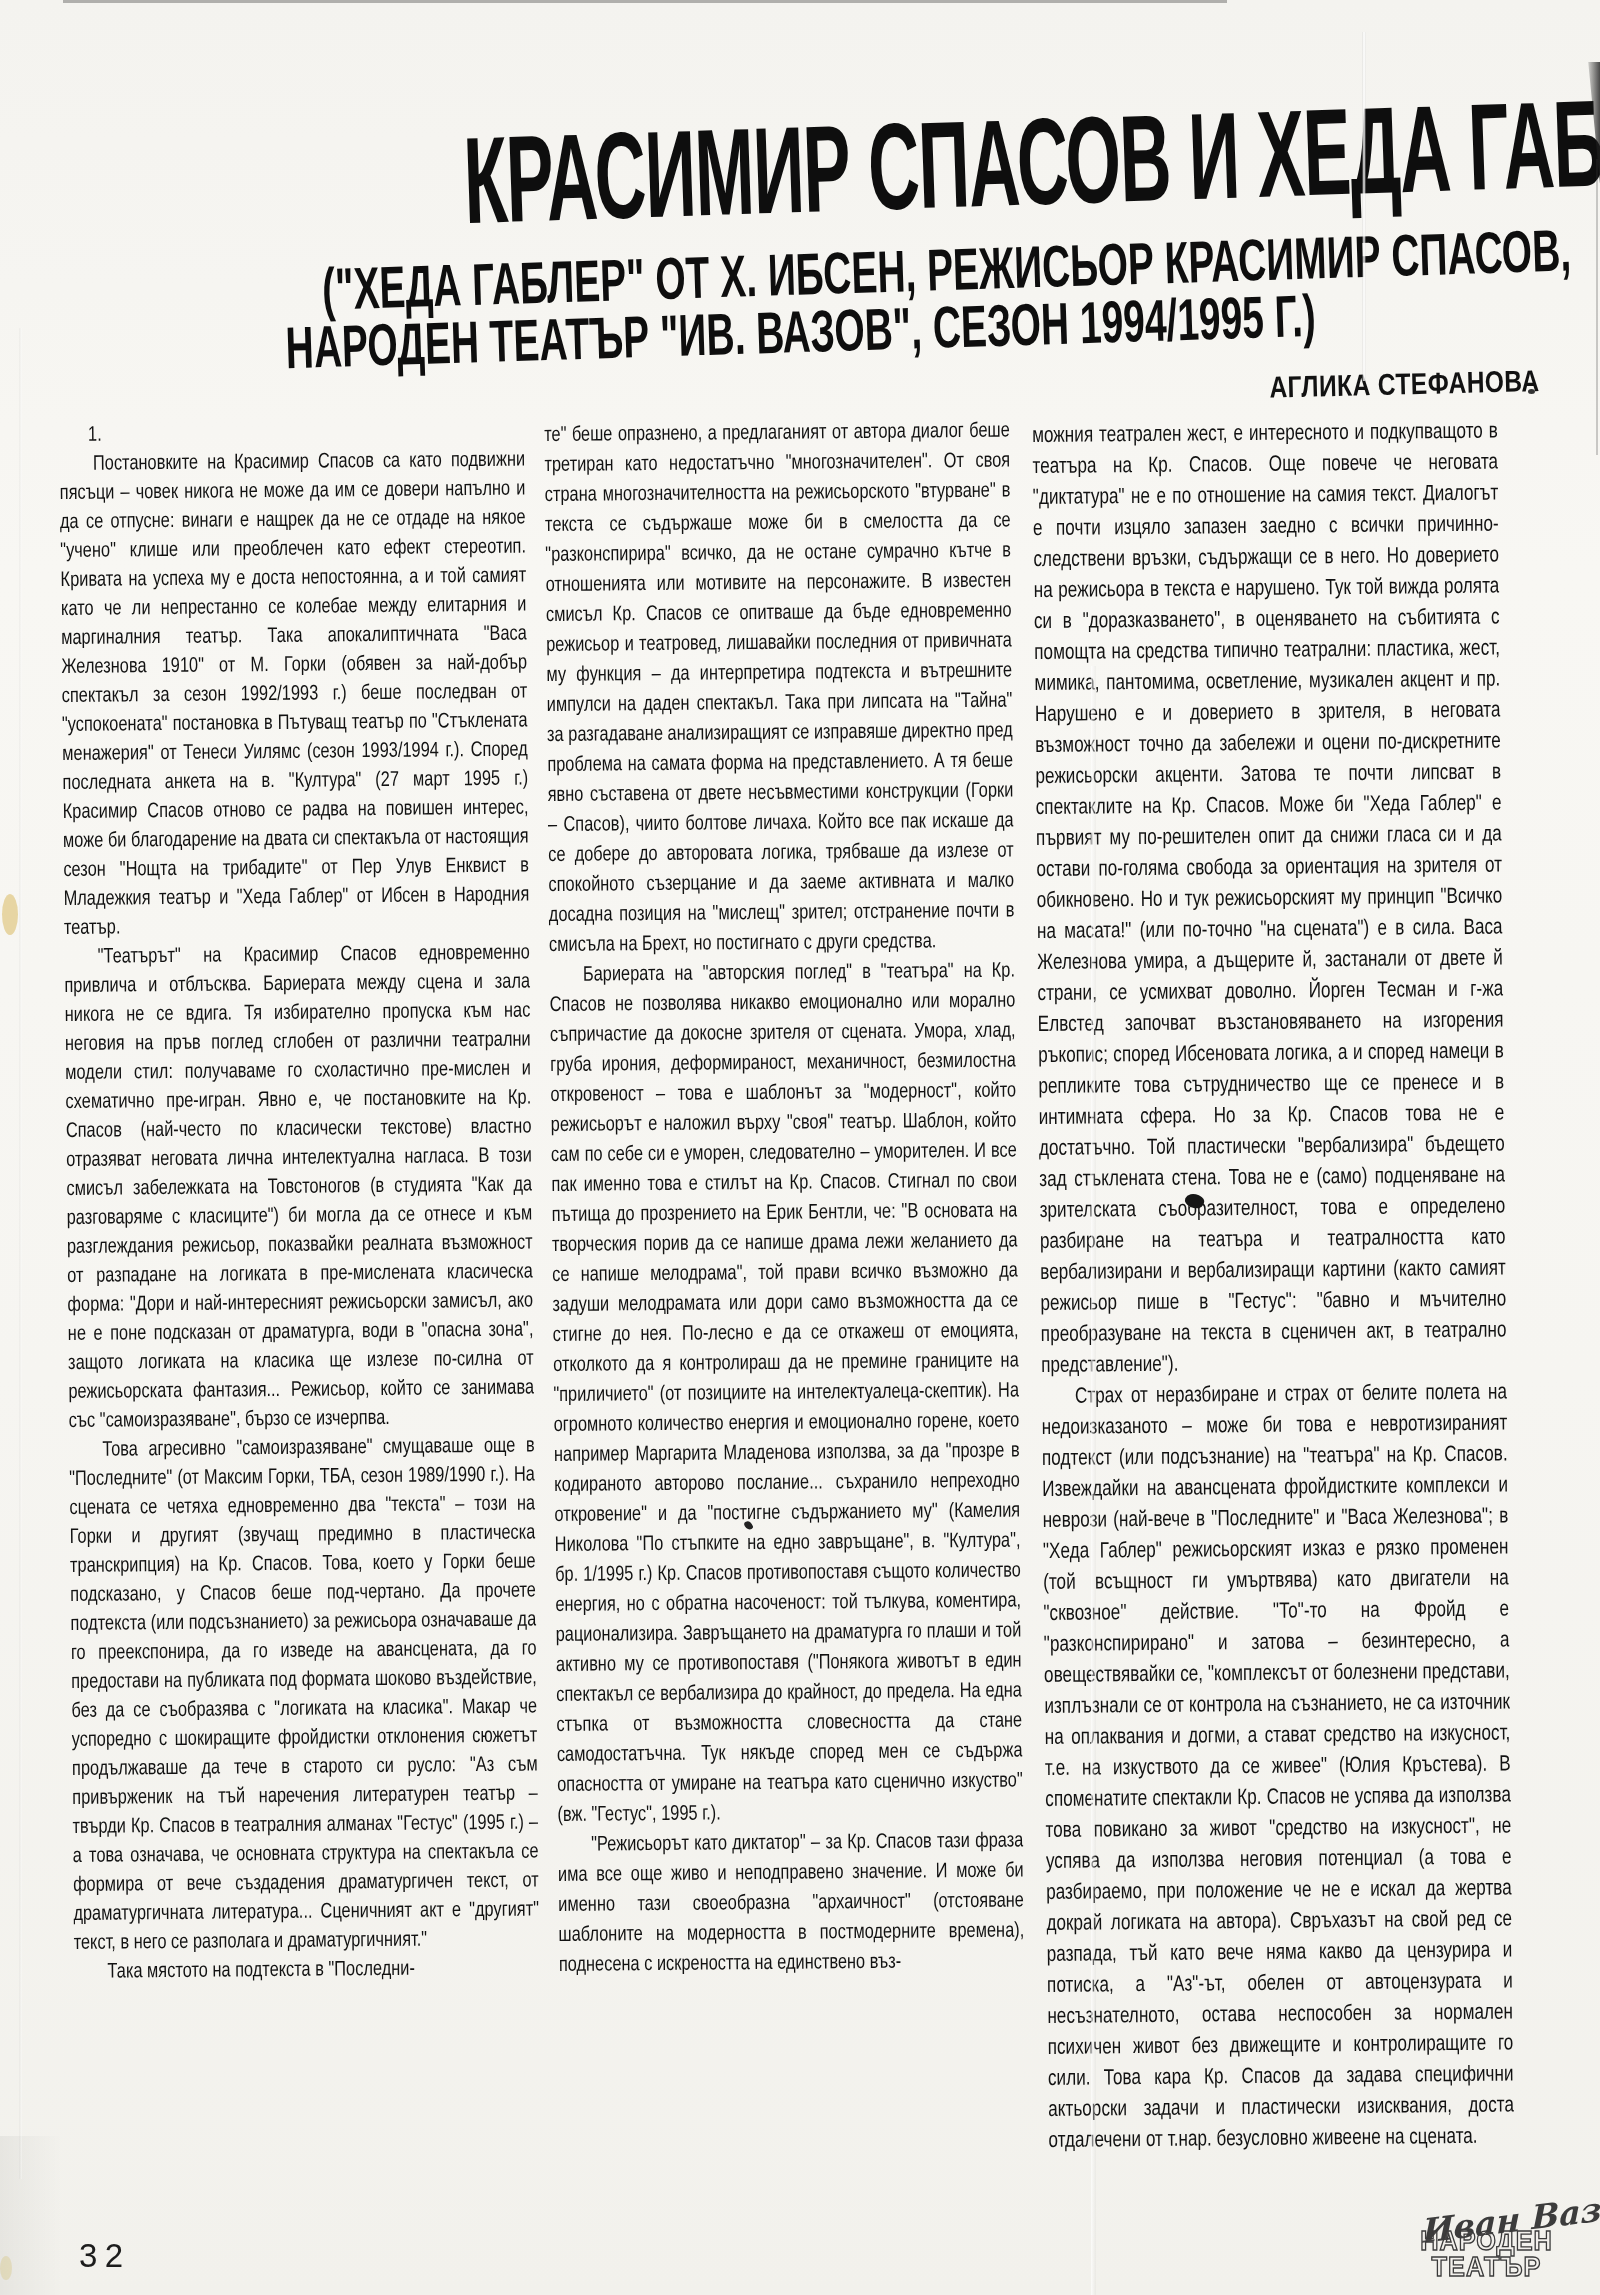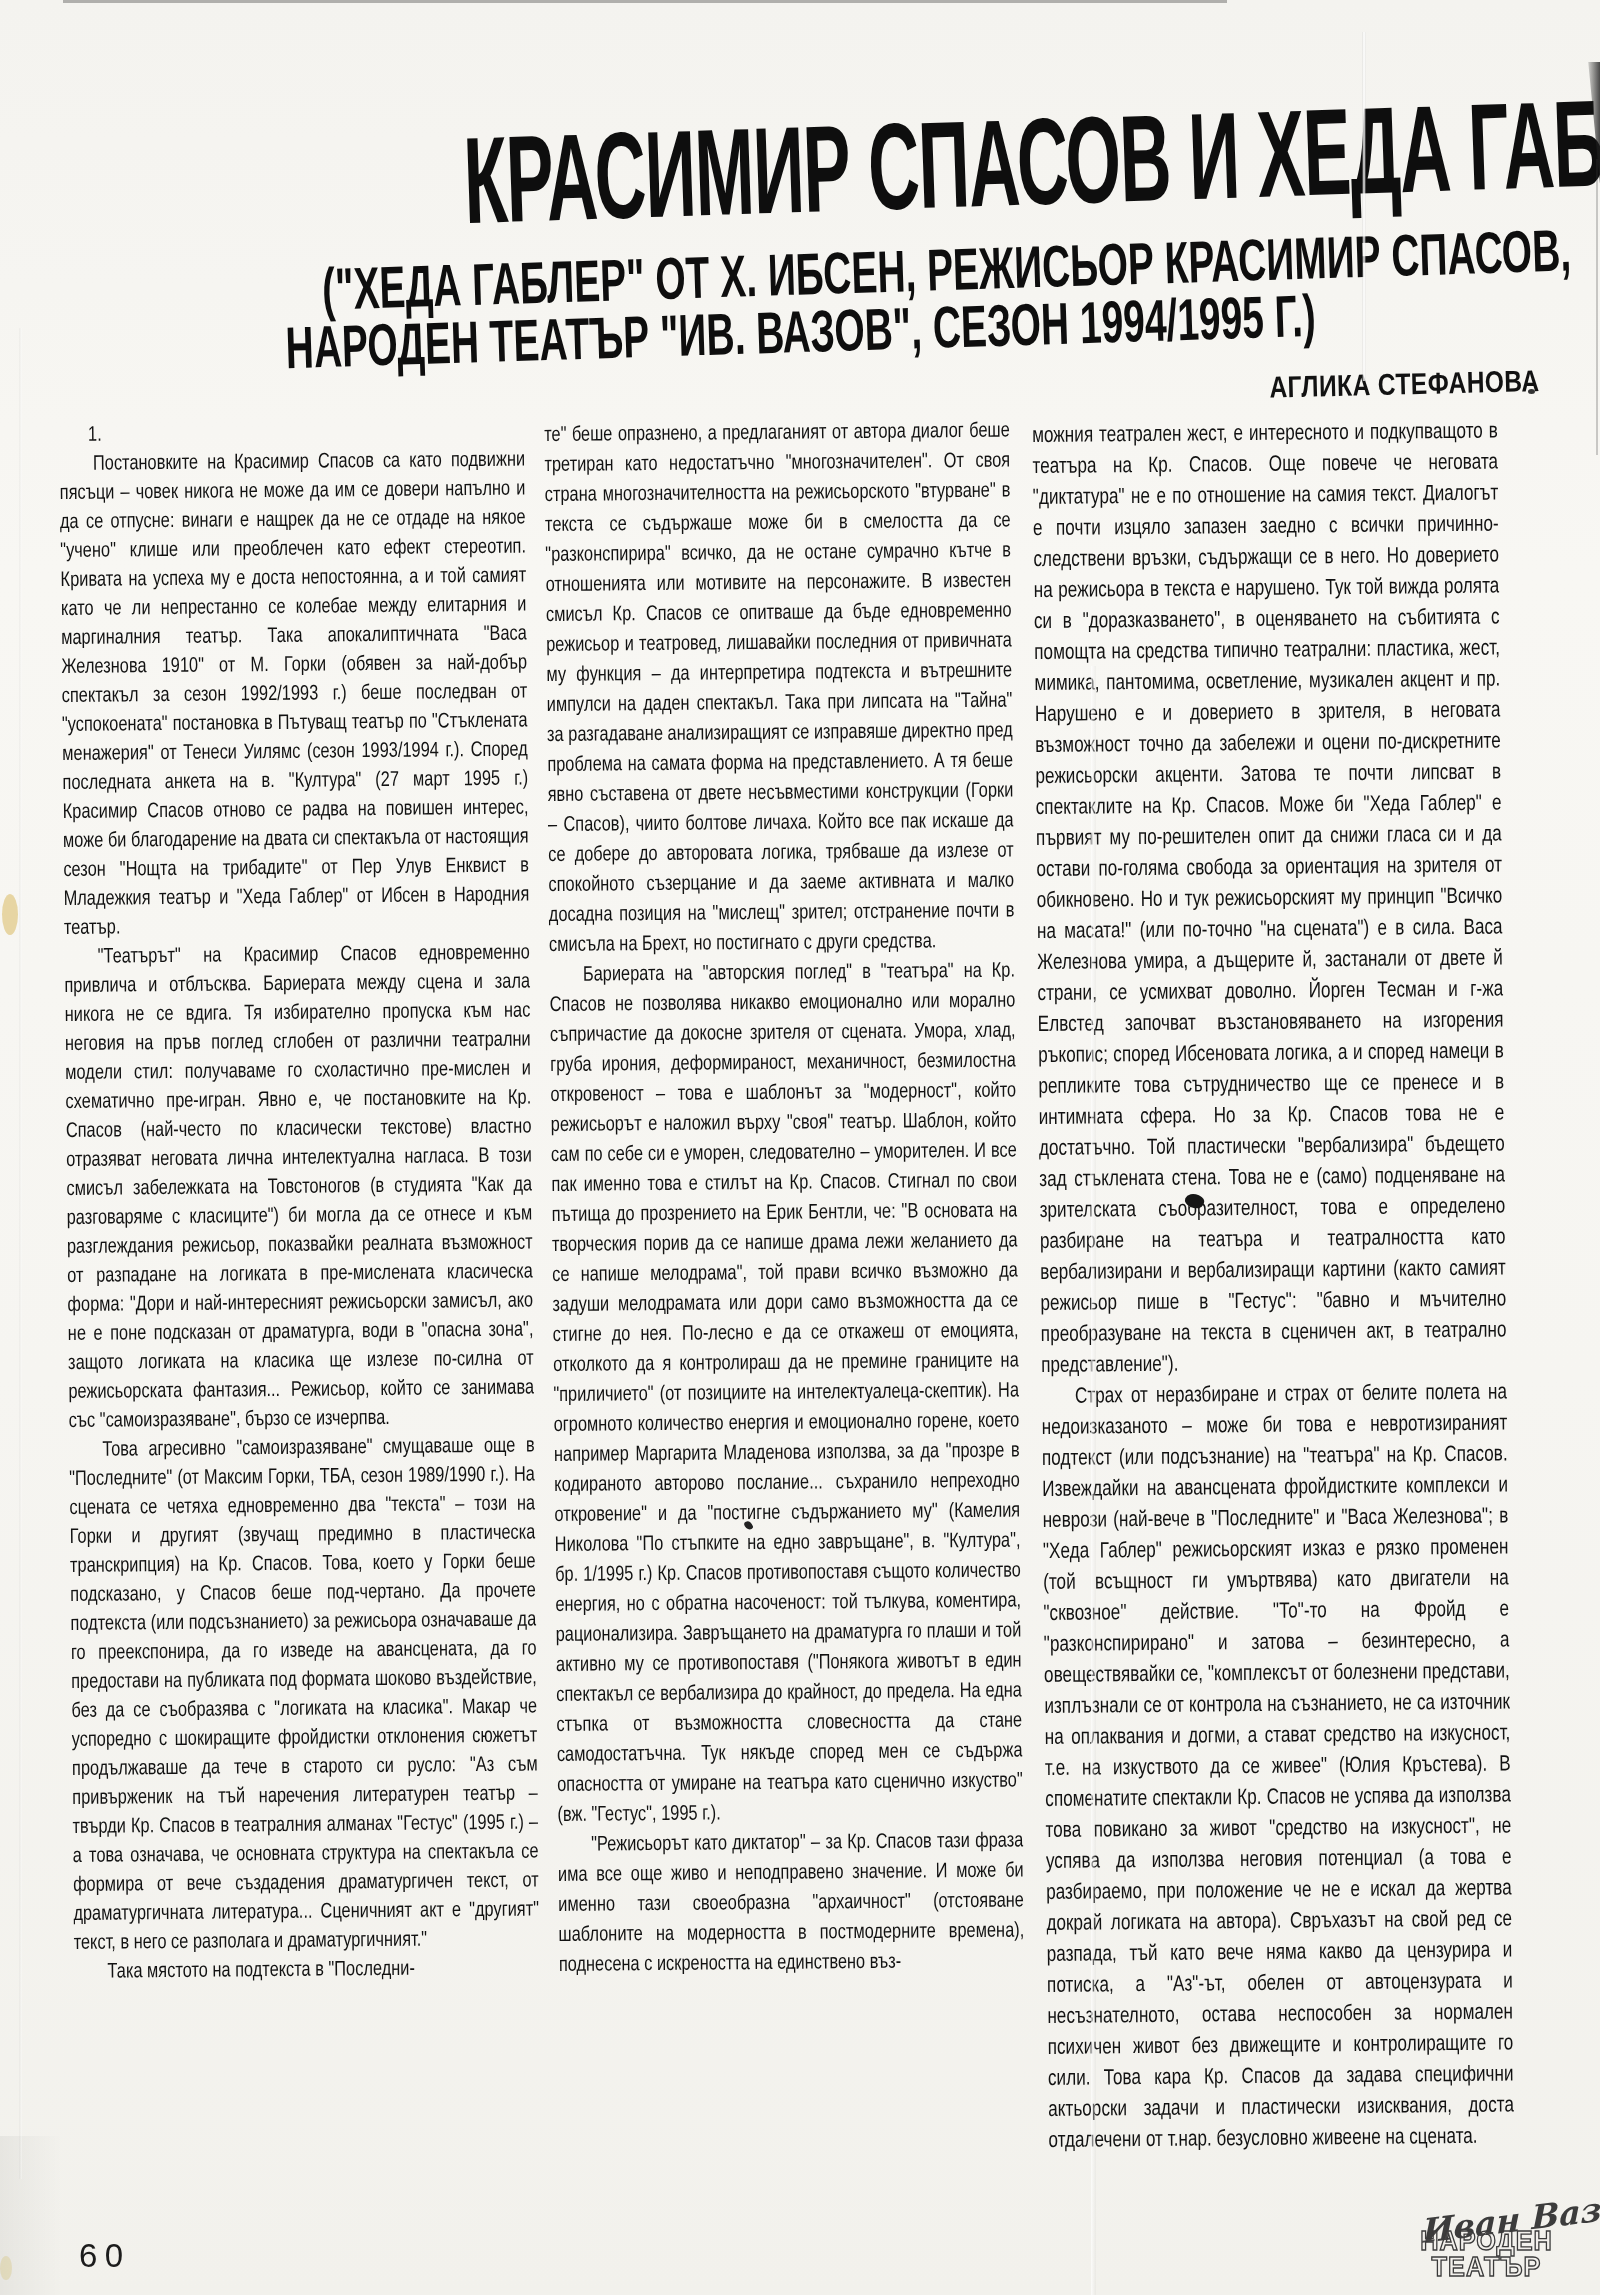--- a/index.html
+++ b/index.html
@@ -120,21 +120,21 @@
     <p class="para noindent">те" беше опразнено, а предлаганият от автора диалог беше третиран като недостатъчно "многозначителен". От своя страна многозначителността на режисьорското "втурване" в текста се съдържаше може би в смелостта да се "разконспирира" всичко, да не остане сумрачно кътче в отношенията или мотивите на персонажите. В известен смисъл Кр. Спасов се опитваше да бъде едновременно режисьор и театровед, лишавайки последния от привичната му функция – да интерпретира подтекста и вътрешните импулси на даден спектакъл. Така при липсата на "Тайна" за разгадаване анализиращият се изправяше директно пред проблема на самата форма на представлението. А тя беше явно съставена от двете несъвместими конструкции (Горки – Спасов), чиито болтове личаха. Който все пак искаше да се добере до авторовата логика, трябваше да излезе от спокойното съзерцание и да заеме активната и малко досадна позиция на "мислещ" зрител; отстранение почти в смисъла на Брехт, но постигнато с други средства.</p>
     <p class="para">Бариерата на "авторския поглед" в "театъра" на Кр. Спасов не позволява никакво емоционално или морално съпричастие да докосне зрителя от сцената. Умора, хлад, груба ирония, деформираност, механичност, безмилостна откровеност – това е шаблонът за "модерност", който режисьорът е наложил върху "своя" театър. Шаблон, който сам по себе си е уморен, следователно – уморителен. И все пак именно това е стилът на Кр. Спасов. Стигнал по свои пътища до прозрението на Ерик Бентли, че: "В основата на творческия порив да се напише драма лежи желанието да се напише мелодрама", той прави всичко възможно да задуши мелодрамата или дори само възможността да се стигне до нея. По-лесно е да се откажеш от емоцията, отколкото да я контролираш да не премине границите на "приличието" (от позициите на интелектуалеца-скептик). На огромното количество енергия и емоционално горене, което например Маргарита Младенова използва, за да "прозре в кодираното авторово послание... съхранило непреходно откровение" и да "постигне съдържанието му" (Камелия Николова "По стъпките на едно завръщане", в. "Култура", бр. 1/1995 г.) Кр. Спасов противопоставя същото количество енергия, но с обратна насоченост: той тълкува, коментира, рационализира. Завръщането на драматурга го плаши и той активно му се противопоставя ("Понякога животът в един спектакъл се вербализира до крайност, до предела. На една стъпка от възможността словесността да стане самодостатъчна. Тук някъде според мен се съдържа опасността от умиране на театъра като сценично изкуство" (вж. "Гестус", 1995 г.).</p>
     <p class="para">"Режисьорът като диктатор" – за Кр. Спасов тази фраза има все още живо и неподправено значение. И може би именно тази своеобразна "архаичност" (отстояване шаблоните на модерността в постмодерните времена), поднесена с искреността на единствено въз-</p>
   </div>
 
   <div class="column col3">
     <p class="para noindent">можния театрален жест, е интересното и подкупващото в театъра на Кр. Спасов. Още повече че неговата "диктатура" не е по отношение на самия текст. Диалогът е почти изцяло запазен заедно с всички причинно-следствени връзки, съдържащи се в него. Но доверието на режисьора в текста е нарушено. Тук той вижда ролята си в "доразказването", в оценяването на събитията с помощта на средства типично театрални: пластика, жест, мимика, пантомима, осветление, музикален акцент и пр. Нарушено е и доверието в зрителя, в неговата възможност точно да забележи и оцени по-дискретните режисьорски акценти. Затова те почти липсват в спектаклите на Кр. Спасов. Може би "Хеда Габлер" е първият му по-решителен опит да снижи гласа си и да остави по-голяма свобода за ориентация на зрителя от обикновено. Но и тук режисьорският му принцип "Всичко на масата!" (или по-точно "на сцената") е в сила. Васа Железнова умира, а дъщерите й, застанали от двете й страни, се усмихват доволно. Йорген Тесман и г-жа Елвстед започват възстановяването на изгорения ръкопис; според Ибсеновата логика, а и според намеци в репликите това сътрудничество ще се пренесе и в интимната сфера. Но за Кр. Спасов това не е достатъчно. Той пластически "вербализира" бъдещето зад стъклената стена. Това не е (само) подценяване на зрителската съобразителност, това е определено разбиране на театъра и театралността като вербализирани и вербализиращи картини (както самият режисьор пише в "Гестус": "бавно и мъчително преобразуване на текста в сценичен акт, в театрално представление").</p>
     <p class="para">Страх от неразбиране и страх от белите полета на недоизказаното – може би това е невротизираният подтекст (или подсъзнание) на "театъра" на Кр. Спасов. Извеждайки на авансцената фройдистките комплекси и неврози (най-вече в "Последните" и "Васа Железнова"; в "Хеда Габлер" режисьорският изказ е рязко променен (той всъщност ги умъртвява) като двигатели на "сквозное" действие. "То"-то на Фройд е "разконспирирано" и затова – безинтересно, а овеществявайки се, "комплексът от болезнени представи, изплъзнали се от контрола на съзнанието, не са източник на оплаквания и догми, а стават средство на изкусност, т.е. на изкуството да се живее" (Юлия Кръстева). В споменатите спектакли Кр. Спасов не успява да използва това повикано за живот "средство на изкусност", не успява да използва неговия потенциал (а това е разбираемо, при положение че не е искал да жертва докрай логиката на автора). Свръхазът на свой ред се разпада, тъй като вече няма какво да цензурира и потиска, а "Аз"-ът, обелен от автоцензурата и несъзнателното, остава неспособен за нормален психичен живот без движещите и контролиращите го сили. Това кара Кр. Спасов да задава специфични актьорски задачи и пластически изисквания, доста отдалечени от т.нар. безусловно живеене на сцената.</p>
   </div>
 
-  <div class="page-number">60</div>
+  <div class="page-number">32</div>
 
   <div class="logo">
     <div class="logo-script">Иван Вазов</div>
     <div class="logo-caps">
       <div>НАРОДЕН</div>
       <div>ТЕАТЪР</div>
     </div>
   </div>
 
   <div class="artifact edge-top"></div>

